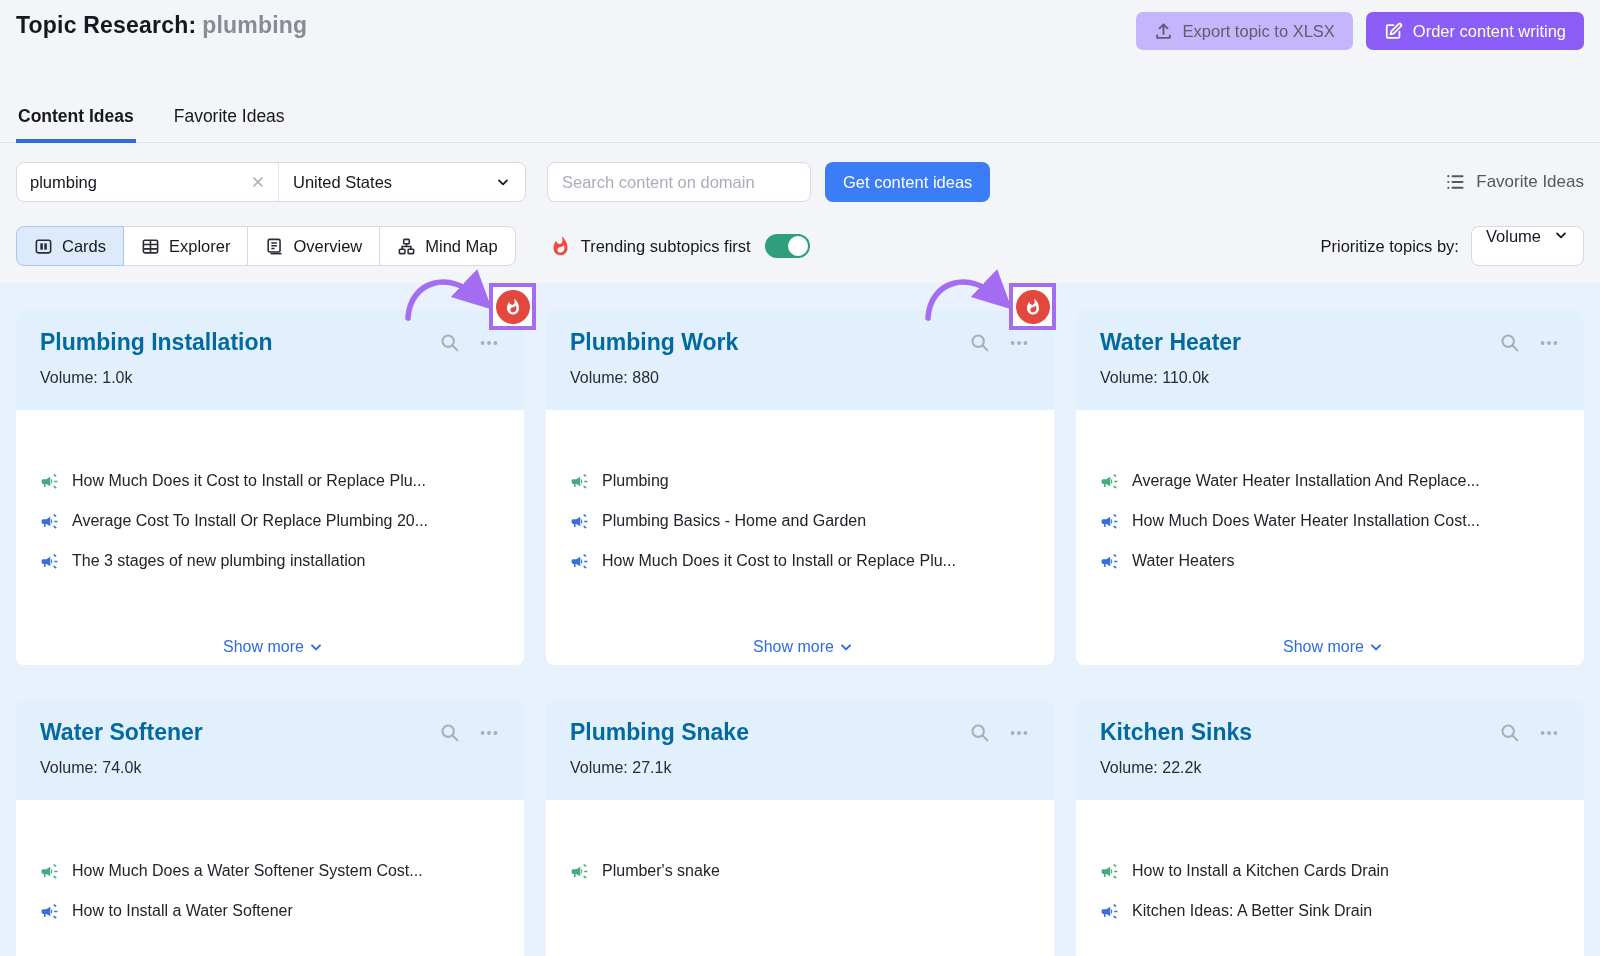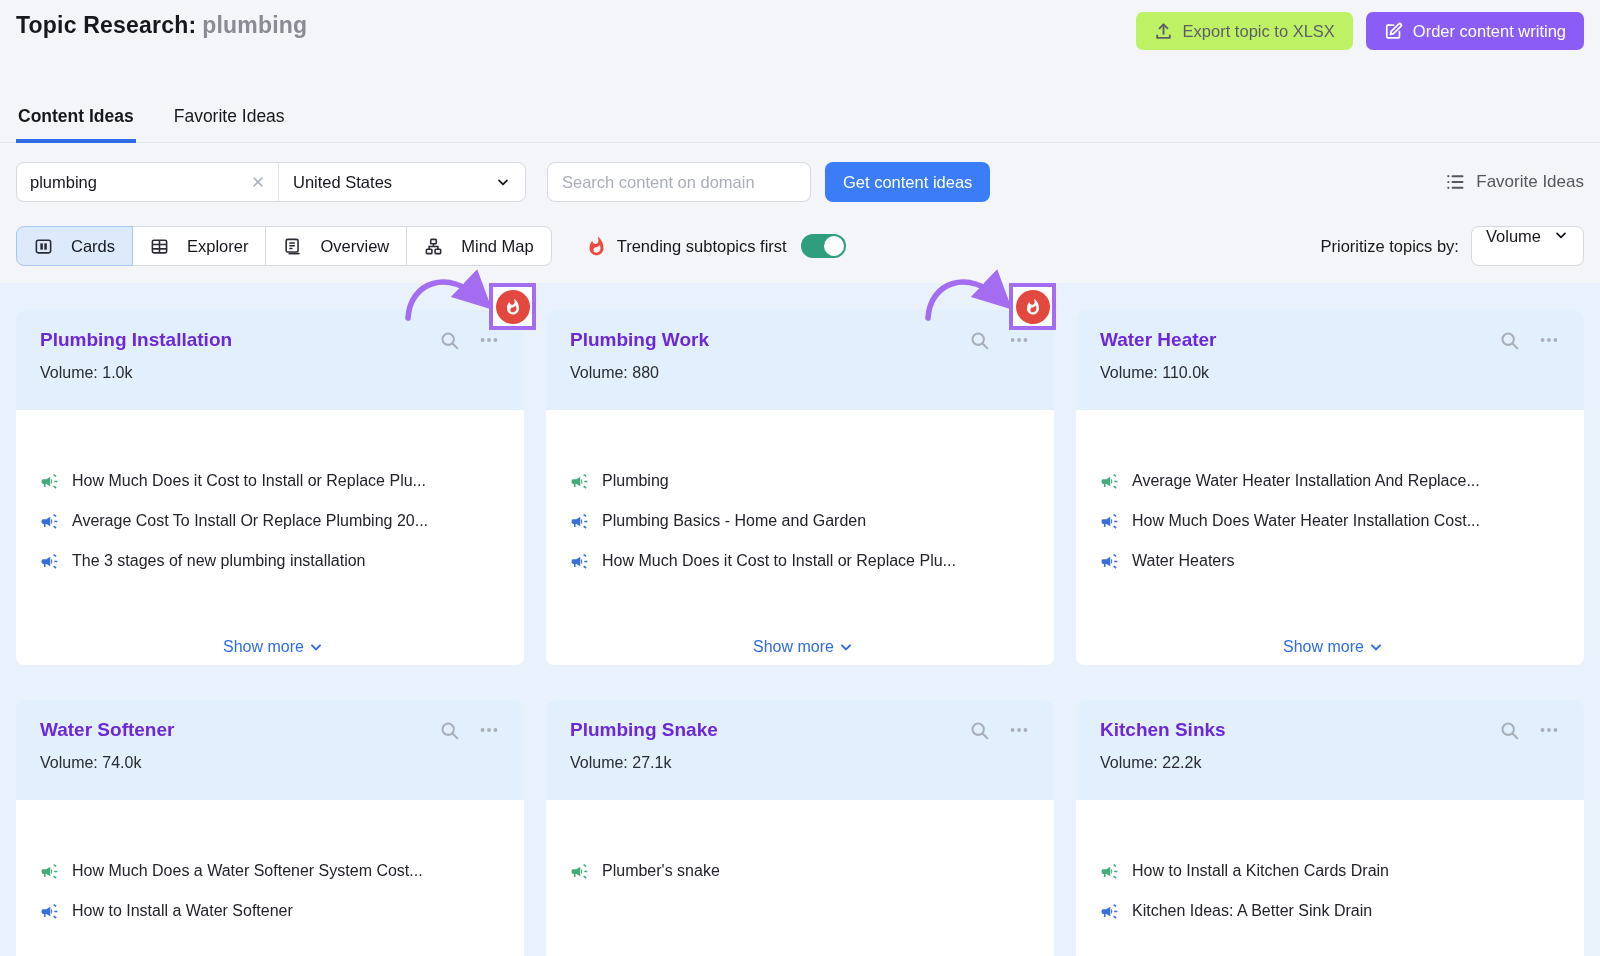--- a/index.html
+++ b/index.html
@@ -7,21 +7,21 @@
   body { font-family:"Liberation Sans", sans-serif; background:#f4f5f8; color:#17171f; }
   .page { position:relative; width:1600px; height:956px; overflow:hidden; }
 
   
   .topbar { display:flex; justify-content:space-between; align-items:flex-start; padding:12px 16px 0 16px; }
   .page-title { font-size:23px; font-weight:bold; letter-spacing:.2px; }
   .page-title .query { color:#8b8b95; font-weight:bold; margin-left:6px; }
   .top-actions { display:flex; gap:13px; }
   .btn { display:inline-flex; align-items:center; gap:10px; height:38px; padding:0 18px;
          border-radius:7px; font-size:16.5px; border:none; cursor:pointer; font-family:inherit; }
-  .btn-gray { background:#bef264; color:#5d5e6a;justify-content:flex-end; }
+  .btn-gray { background:#c4b5fd; color:#5d5e6a;justify-content:flex-end; }
   .btn-green { background:#8b5cf6; color:#ffffff; }
 
   
   .tabs { display:flex; gap:36px; padding:0 16px; margin-top:46px; border-bottom:1px solid #e3e4e9; }
   .tab { position:relative; font-size:17.5px; padding:10px 2px 15px; color:#17171f; cursor:pointer; }
   .tab.active { font-weight:bold; }
   .tab.active::after { content:""; position:absolute; left:0; right:0; bottom:-1px; height:4px; background:#2e6be5; }
 
   
   .filters { display:flex; align-items:center; padding:19px 16px 0 16px; }
@@ -32,39 +32,39 @@
   .icon-btn { background:none; border:none; cursor:pointer; display:flex; align-items:center; padding:0; }
   .domain-input { margin-left:21px; width:264px; height:40px; border:1px solid #d6d9df; border-radius:8px;
                   padding:0 14px; font-size:16.5px; font-family:inherit; color:#17171f; background:#fff; }
   .domain-input::placeholder { color:#a9aeb9; }
   .btn-blue { margin-left:14px; background:#3b7cf7; color:#fff; font-size:16.5px; height:40px; border-radius:8px; }
   .fav-link { margin-left:auto; display:flex; align-items:center; gap:11px; font-size:17px; color:#55565f; cursor:pointer; }
 
   
   .views-row { display:flex; align-items:center; padding:24px 16px 0 16px; }
   .segmented { display:flex; }
-  .seg { display:flex; align-items:center; gap:18px; height:40px; padding:0 17px; background:#fff;
+  .seg { display:flex; align-items:center; gap:9px; height:40px; padding:0 17px; background:#fff;
          border:1px solid #d6d9df; margin-left:-1px; font-size:16.5px; cursor:pointer; color:#17171f; }
   .seg:first-child { border-radius:8px 0 0 8px; margin-left:0; }
   .seg:last-child { border-radius:0 8px 8px 0; }
   .seg.active { background:#dceafc; border-color:#a9c7ee; z-index:1; }
   .trending { display:flex; align-items:center; gap:10px; margin-left:34px; font-size:16.5px; }
   .toggle { position:relative; width:45px; height:24px; border-radius:12px; background:#2f9e7d; cursor:pointer; margin-left:4px; }
   .toggle .knob { position:absolute; top:2px; right:2px; width:20px; height:20px; border-radius:50%; background:#fff; }
   .prioritize { margin-left:auto; display:flex; align-items:center; gap:12px; font-size:16.5px; color:#17171f; }
   .select-box { display:flex; align-items:flex-start; gap:12px; height:40px; padding:0 14px; background:#fff;
                 border:1px solid #d6d9df; border-radius:8px; cursor:pointer; }
 
   
   .cards-panel { position:absolute; left:0; right:0; top:283px; bottom:0; background:#e9f2fc; padding:27px 16px 0 16px; }
   .grid { display:grid; grid-template-columns:repeat(3,1fr); column-gap:22px; row-gap:35px; }
   .card { position:relative; background:#fff; border-radius:8px; height:355px; overflow:hidden; }
   .card-head { background:#e1f0fc; padding:19px 24px 0 24px; height:100px; }
   .card-head-row { display:flex; align-items:center; }
-  .card-title { font-size:19px; font-weight:bold; color:#6d28d9;text-align:center; }
+  .card-title { font-size:23px; font-weight:bold; color:#0369a1;text-align:center; }
   .card-tools { margin-left:auto; display:flex; align-items:center; gap:18px; }
   .card-volume { margin-top:13px; font-size:16px; color:#2b2b33; }
   .card-items { list-style:none; padding:51px 24px 0 24px; }
   .card-item { display:flex; align-items:center; gap:13px; height:40px; font-size:16px; color:#23232b; }
   .mega { flex:0 0 19px; }
   .mega-green { color:#47aa7c; }
   .mega-blue { color:#3a6fd8; }
   .show-more { position:absolute; left:0; right:0; bottom:9px; display:flex; justify-content:center;padding-left:7px; }
   .show-more a { display:flex; align-items:center; gap:4px; color:#2e6be5; font-size:16px; text-decoration:none; cursor:pointer; }
 

